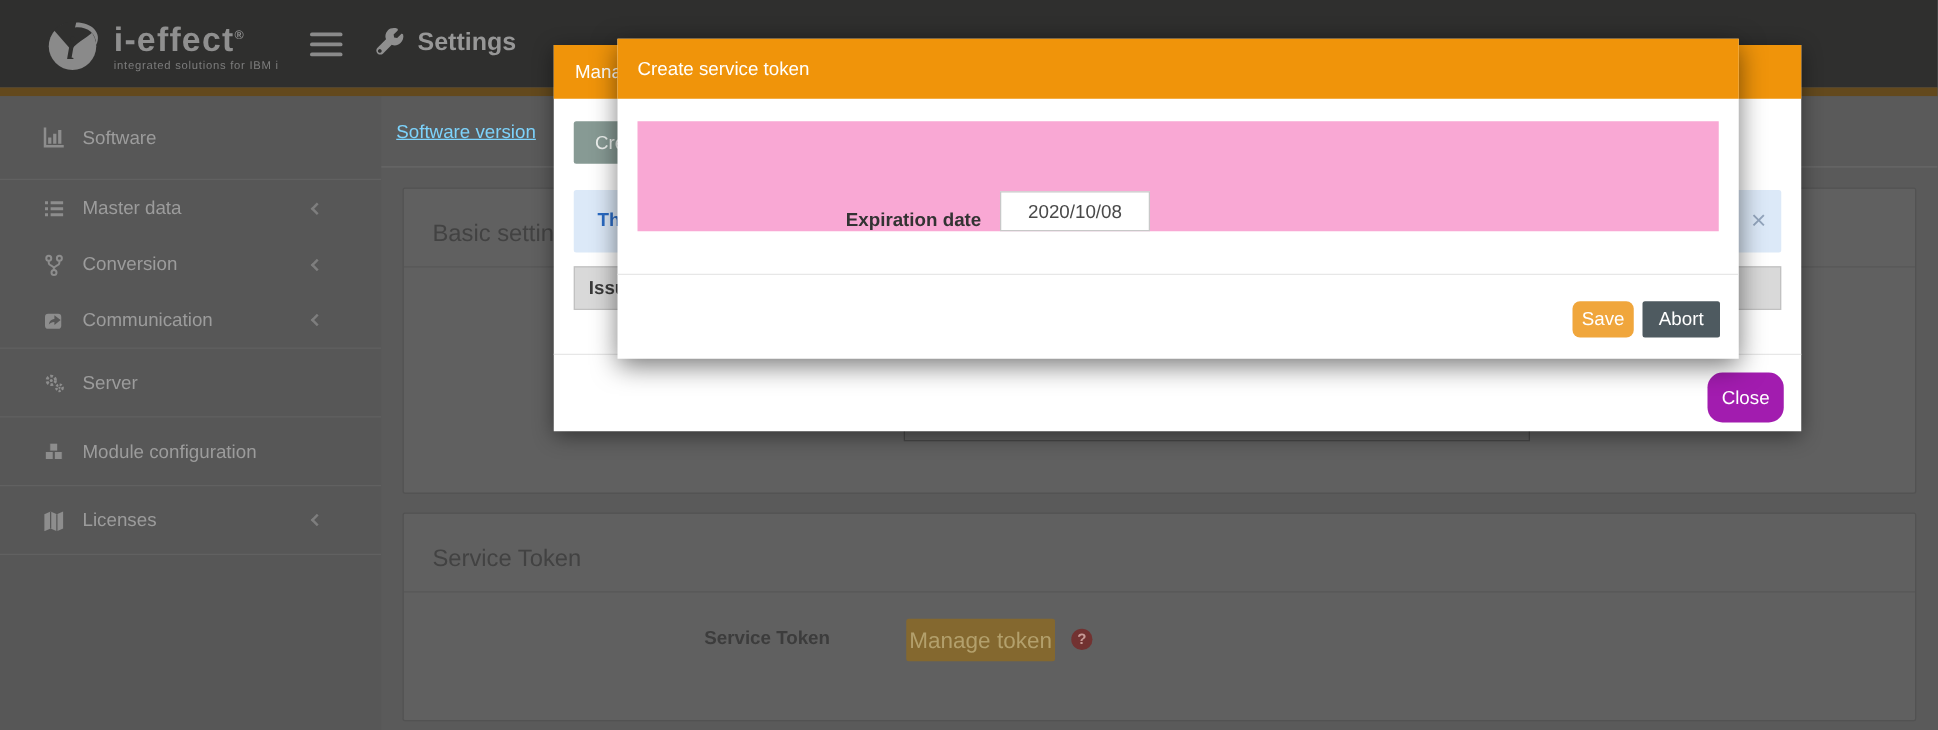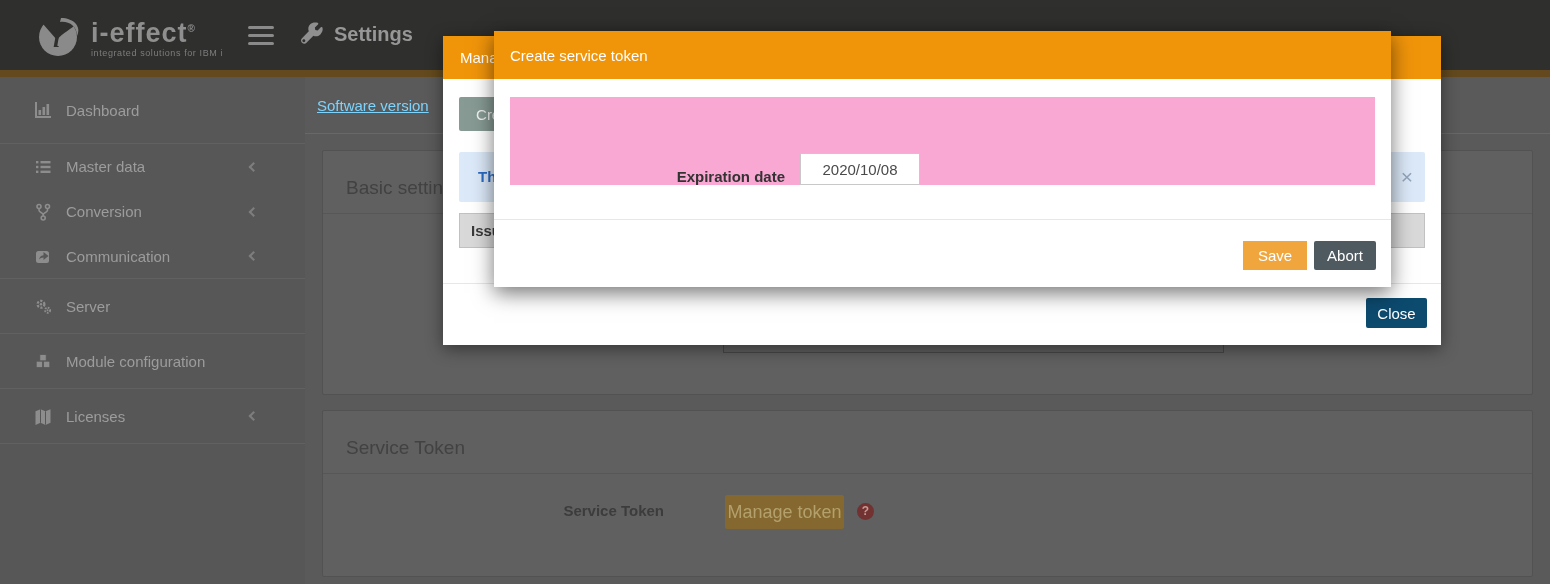--- a/index.html
+++ b/index.html
@@ -63,36 +63,36 @@
   .btn-create-token { width:120px; height:34px; background:#879a94; color:#eef1ef; border:none;
     border-radius:2px; font-size:15px; cursor:pointer; display:block; }
   .alert-info { position:relative; margin-top:21px; height:50px; background:#dce9f8; border-radius:2px;
     color:#2a6bc4; font-size:15px; font-weight:bold; line-height:50px; padding-left:19px; }
   .alert-close { position:absolute; right:12px; top:0; line-height:50px; font-size:21px; font-weight:normal;
     color:#93a5bd; cursor:pointer; }
   .issued-bar { margin-top:11px; height:35px; background:#d9d9d9; border:1px solid #c1c1c1;
     font-size:15px; font-weight:bold; color:#3a3a3a; line-height:33px; padding-left:11px; }
   .modal-manage .m-foot { position:absolute; left:0; bottom:0; width:100%; height:62px;
     border-top:1px solid #e7e7e7; }
-  .btn-close { position:absolute; right:14px; top:14px; width:61px; height:30px; background:#0c4a6e;
-    color:#ffffff; border:none; border-radius:2px; font-size:15px; cursor:pointer; }
+  .btn-close { position:absolute; right:14px; top:14px; width:61px; height:40px; background:#a21caf;
+    color:#ffffff; border:none; border-radius:12px; font-size:15px; cursor:pointer; }
 
   
   .modal-create { position:absolute; left:494px; top:31px; width:897px; height:256px; background:#ffffff;
     z-index:110; box-shadow:0 6px 20px rgba(0,0,0,.55); }
   .modal-create .m-head { height:48px; background:#f0940a; color:#ffffff; font-size:15px;
     display:flex; align-items:center; padding-left:16px; }
   .modal-create .m-body { height:140px; padding:18px 16px 0 16px; }
   .form-area { height:88px; background:#f9a8d4; display:flex; align-items:flex-end; }
   .form-label { width:290px; text-align:right; padding-right:15px; font-size:15px; font-weight:bold; color:#333333; }
   .form-input { width:120px; height:32px; border:1px solid #c8c8c8; background:#ffffff; text-align:center;
     font-size:15px; color:#4a4a4a; font-family:inherit; }
   .modal-create .m-foot { height:68px; border-top:1px solid #e7e7e7; display:flex; justify-content:flex-end;
     align-items:flex-start; padding:21px 15px 0 0; gap:7px; }
-  .btn-save { width:64px; height:29px; background:#f0a63c; color:#ffffff; border:none; border-radius:0;
+  .btn-save { width:49px; height:29px; background:#f0a63c; color:#ffffff; border:none; border-radius:6px;
     font-size:15px; cursor:pointer; }
   .btn-abort { width:62px; height:29px; background:#4e5a60; color:#ffffff; border:none; border-radius:2px;
     font-size:15px; cursor:pointer; }
 </style>
 </head>
 <body>
 
 <div class="page">
 
   <div class="topbar">
@@ -126,21 +126,21 @@
 
   <div class="sidebar">
 
     <div class="side-item h67">
       <svg class="icn" viewBox="0 0 18 18">
         <path d="M2 1v15h15" stroke="#8d8d8d" stroke-width="2" fill="none"></path>
         <rect x="4.5" y="9" width="2.6" height="5" fill="#8d8d8d"></rect>
         <rect x="8.5" y="6" width="2.6" height="8" fill="#8d8d8d"></rect>
         <rect x="12.5" y="3" width="2.6" height="11" fill="#8d8d8d"></rect>
       </svg>
-      <span>Dashboard</span>
+      <span>Software</span>
     </div>
 
 
     <div class="side-item h45">
       <svg class="icn" viewBox="0 0 18 18">
         <g fill="#8d8d8d">
           <rect x="2" y="3" width="2.4" height="2.4"></rect>
             <rect x="6.5" y="3" width="10" height="2.4"></rect>
           <rect x="2" y="7.8" width="2.4" height="2.4"></rect>
             <rect x="6.5" y="7.8" width="10" height="2.4"></rect>

